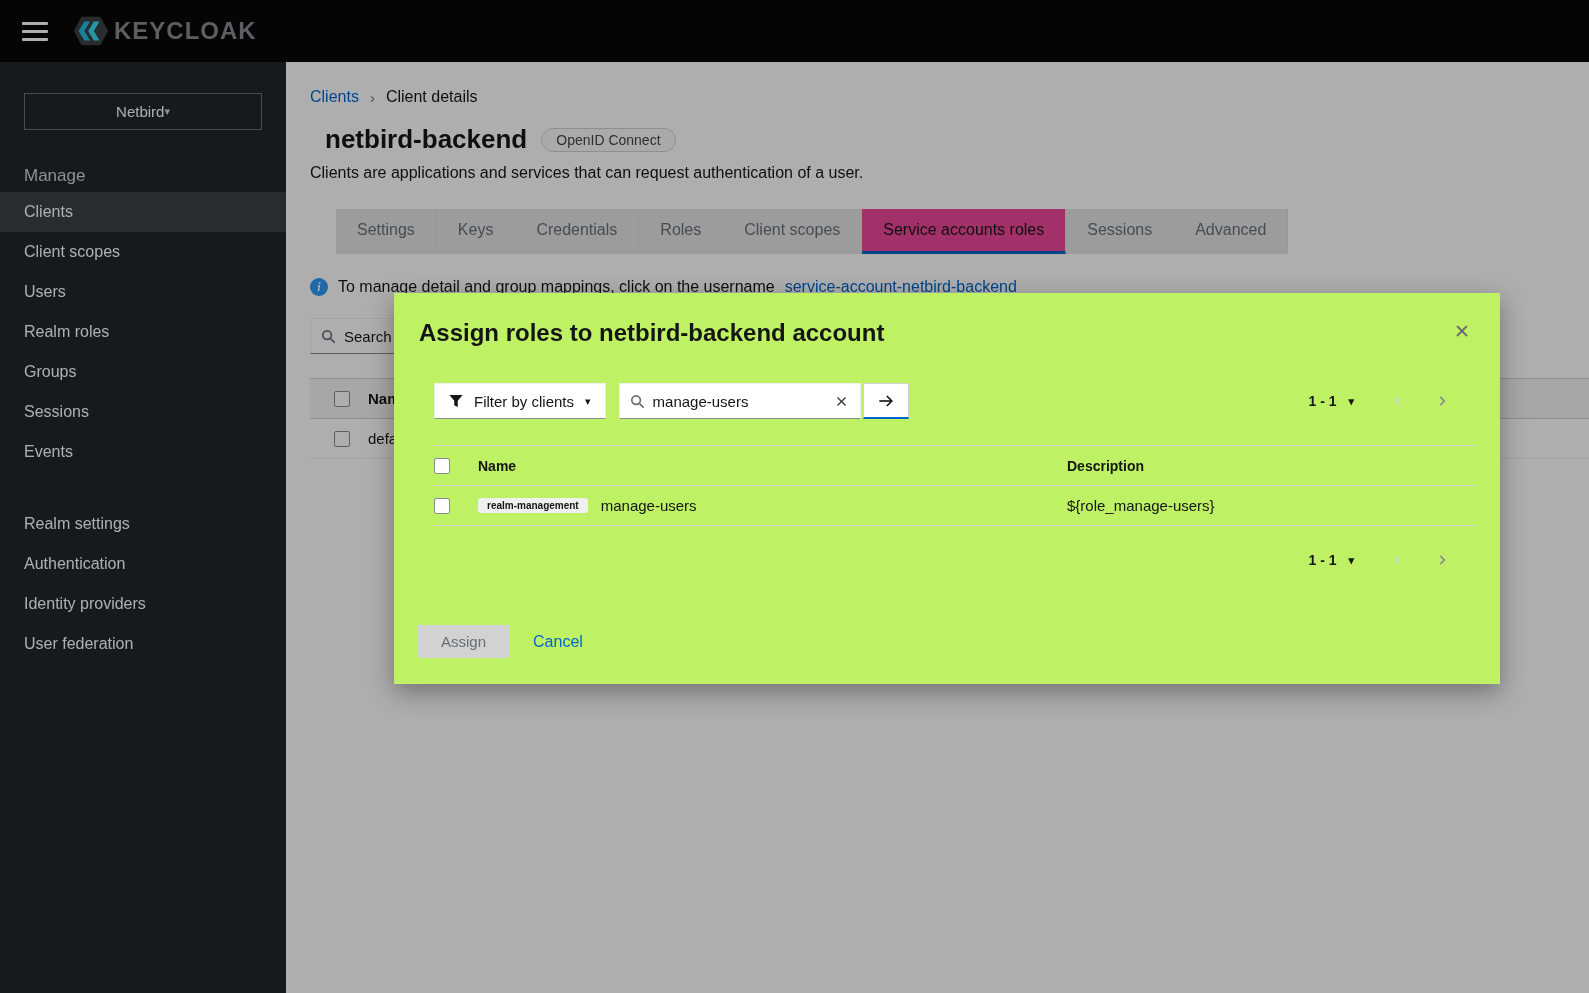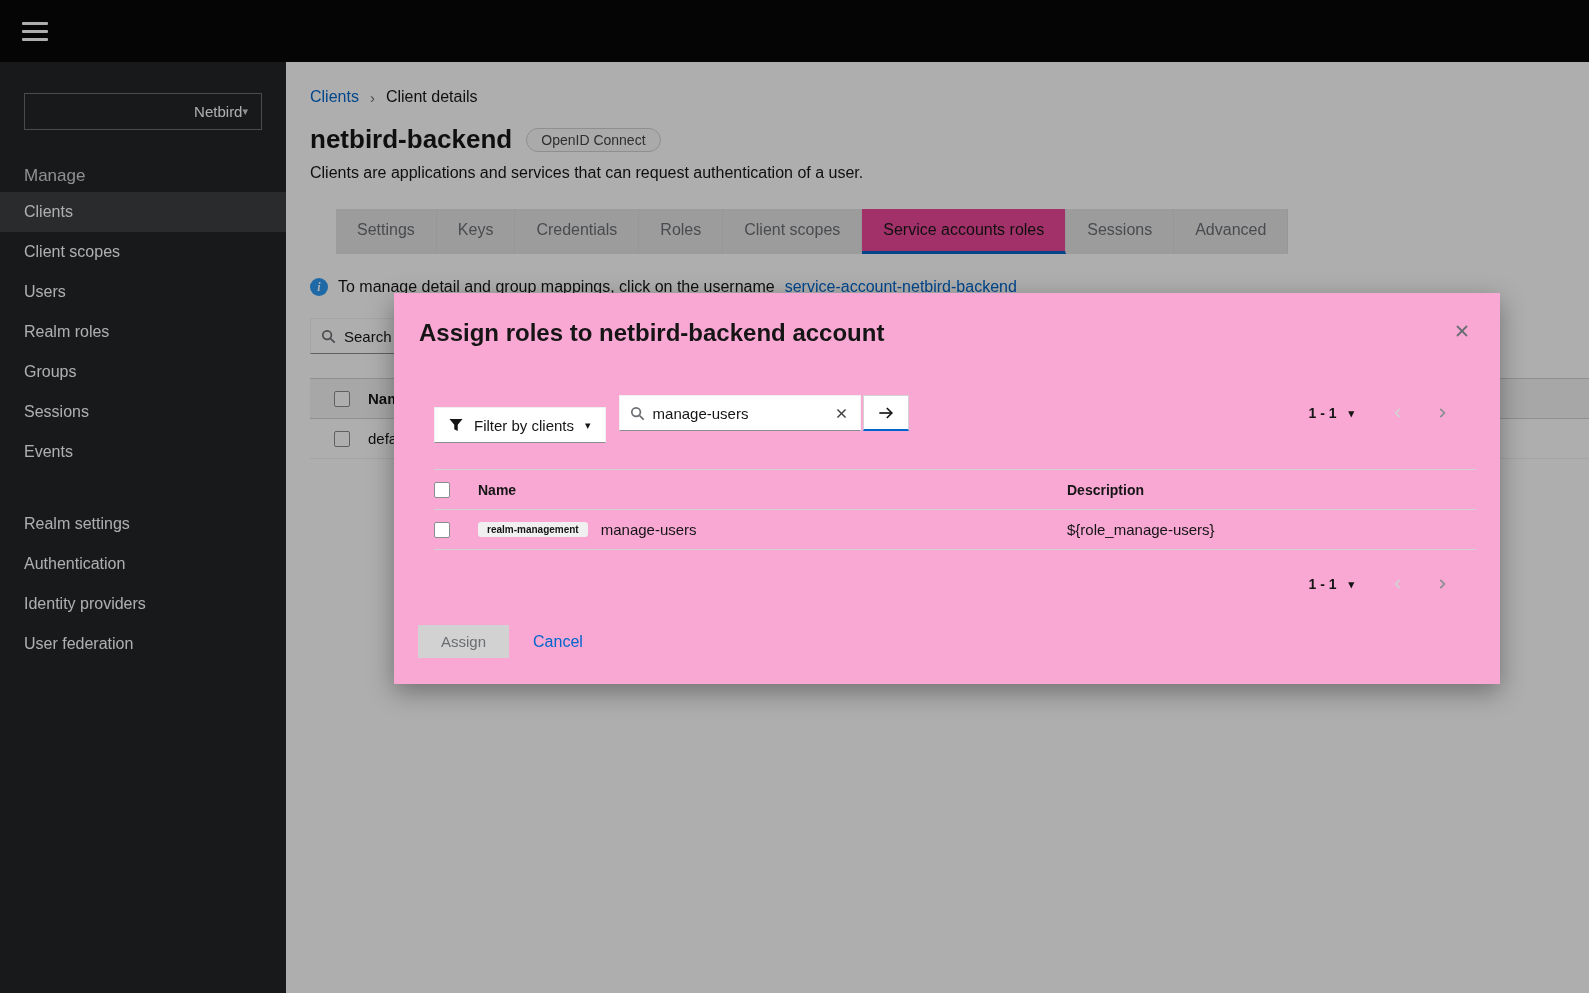--- a/index.html
+++ b/index.html
@@ -14,35 +14,35 @@
     display:flex; align-items:center; padding:0 22px; gap:24px; z-index:10; }
   .hamburger { width:26px; height:19px; background:none; border:none; display:flex;
     flex-direction:column; justify-content:space-between; }
   .hamburger span { display:block; height:3px; background:#fff; border-radius:1px; }
   .brand { display:flex; align-items:center; gap:4px; }
   .brand-text { font-size:24px; font-weight:bold; color:#86898e; letter-spacing:1px; }
 
   
   .sidebar { position:absolute; top:62px; left:0; bottom:0; width:286px; background:#212427; z-index:5; }
   .realm-select { margin:31px 24px 20px 24px; height:37px; border:1px solid #6a6e73;
-    display:flex; align-items:center; justify-content:flex-end; padding:0 13px;
+    display:flex; align-items:center; justify-content:center; padding:0 13px;
     color:#fff; font-size:15px; cursor:pointer; }
   .realm-select .caret { color:#d2d2d2; font-size:11px; }
   .nav-group-label { padding:16px 24px 6px 24px; font-size:17px; color:#d2d2d2; }
   .nav-item { padding:11px 24px; font-size:16px; color:#fff; cursor:pointer; }
   .nav-item.active { background:#3c3f42; }
   .nav-group-2 { margin-top:32px; }
 
   
   .content { position:absolute; top:62px; left:286px; right:0; bottom:0; background:#fff; }
   .breadcrumb { padding:26px 24px 0 24px; display:flex; align-items:center; gap:11px; font-size:16px; }
   .crumb-link { color:#0066cc; }
   .crumb-sep { color:#6a6e73; font-size:15px; }
   .title-row { padding:18px 24px 0 24px; display:flex; align-items:center; gap:14px; }
-  .page-title { font-size:26px; font-weight:700; }
+  .page-title { font-size:26px; font-weight:700;margin-left:15px; }
   .type-badge { border:1px solid #d2d2d2; background:#fafafa; color:#444; font-size:14px;
     padding:3px 14px; border-radius:14px; }
   .page-desc { padding:9px 24px 0 24px; font-size:16px; }
   .tabs { display:flex; margin:27px 0 0 50px; }
   .tab { padding:12px 21px; background:#e5e5e5; color:#6a6e73; font-size:16px;
     border-right:1px solid #dedede; border-bottom:3px solid transparent; cursor:pointer; white-space:nowrap; }
   .tab.active { background:#ec4899; color:#151515; border-bottom-color:#0066cc; }
   .page-body { padding:24px 0 0 24px; }
   .info-banner { display:flex; align-items:center; gap:10px; font-size:16px; }
   .info-icon { width:18px; height:18px; min-width:18px; border-radius:50%; background:#2b9af3;
@@ -57,28 +57,28 @@
     background:#fff; border-radius:2px; display:inline-block; cursor:pointer; }
   .main-table { margin-top:24px; }
   .mt-header { display:flex; align-items:center; height:41px; background:#f5f5f5;
     border-top:1px solid #d2d2d2; border-bottom:1px solid #d2d2d2; padding-left:24px; gap:18px; }
   .mt-header .mt-name { font-weight:700; font-size:15px; }
   .mt-row { display:flex; align-items:center; height:40px; border-bottom:1px solid #f0f0f0;
     padding-left:24px; gap:18px; font-size:15px; }
 
   
   .backdrop { position:fixed; inset:0; background:rgba(3,3,3,0.32); z-index:50; }
-  .modal { position:fixed; left:394px; top:293px; width:1106px; height:391px; background:#f9a8d4;
+  .modal { position:fixed; left:394px; top:293px; width:1106px; height:391px; background:#bef264;
     z-index:60; box-shadow:0 8px 24px rgba(0,0,0,0.35); }
   .modal-title { padding:26px 70px 0 25px; font-size:24px; font-weight:700; }
   .modal-close { position:absolute; top:26px; right:26px; background:none; border:none;
     width:24px; height:24px; display:flex; align-items:center; justify-content:center; }
   .modal-toolbar { display:flex; align-items:center; margin:36px 36px 0 40px; }
   .filter-select { height:36px; display:flex; align-items:center; gap:11px; padding:0 14px;
-    border:1px solid #f0f0f0; border-bottom:1px solid #8a8d90; font-size:15px; cursor:pointer; background:#fff;margin-top:24px; }
+    border:1px solid #f0f0f0; border-bottom:1px solid #8a8d90; font-size:15px; cursor:pointer; background:#fff; }
   .caret { font-size:11px; color:#151515; }
   .search-wrap { margin-left:13px; width:242px; height:36px; border:1px solid #f0f0f0;
     border-bottom:1px solid #8a8d90; display:flex; align-items:center; gap:8px; padding:0 10px; background:#fff; }
   .search-wrap input { border:none; outline:none; flex:1; font-size:15px; color:#151515;
     font-family:inherit; min-width:0; background:transparent; }
   .clear-btn { background:none; border:none; display:flex; align-items:center; padding:2px; }
   .arrow-btn { margin-left:2px; width:46px; height:36px; border:1px solid #d2d2d2;
     border-bottom:2px solid #0066cc; background:#fff; display:flex; align-items:center; justify-content:center; }
   .pagination { margin-left:auto; display:flex; align-items:center; }
   .pag-range { font-size:14px; font-weight:700; display:flex; align-items:center; gap:12px; cursor:pointer; }
@@ -102,20 +102,28 @@
 </style>
 </head>
 <body>
 
 <header class="topbar">
   <button class="hamburger">
     <span></span>
       <span></span>
       <span></span>
   </button>
+  <div class="brand">
+    <svg width="38" height="38" viewBox="0 0 40 40">
+      <polygon points="10,5 30,5 38,20 30,35 10,35 2,20" fill="#3b4045"></polygon>
+      <polygon points="13,10 19,10 13,20 19,30 13,30 7,20" fill="#1fc0e0"></polygon>
+      <polygon points="23,10 29,10 23,20 29,30 23,30 17,20" fill="#36dcf2"></polygon>
+    </svg>
+    <span class="brand-text">KEYCLOAK</span>
+  </div>
 </header>
 
 <nav class="sidebar">
   <div class="realm-select">
     <span>Netbird</span>
     <span class="caret">▾</span>
   </div>
   <div class="nav-group">
     <div class="nav-group-label">Manage</div>
     <ul>

